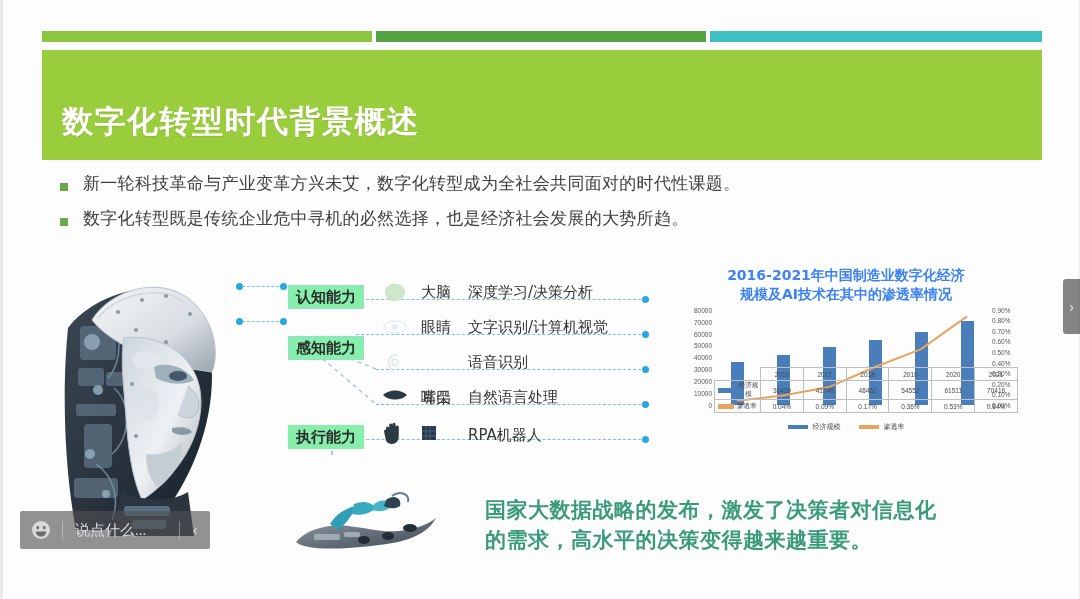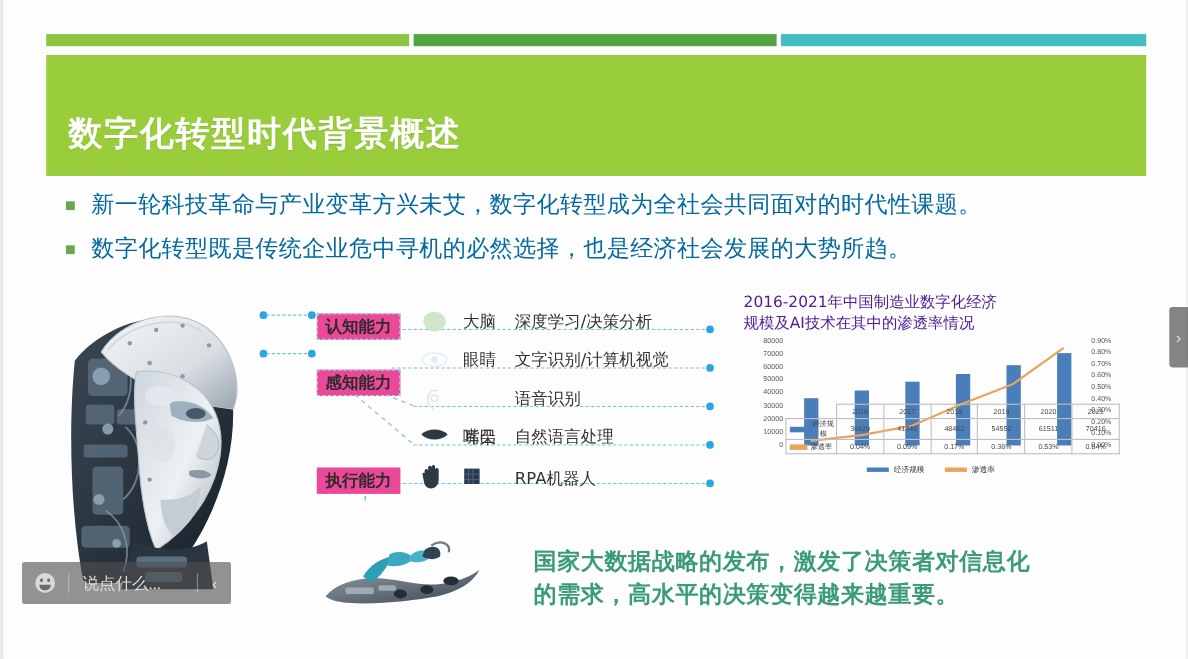--- a/index.html
+++ b/index.html
@@ -32,46 +32,46 @@
     font-size:31px; font-weight:bold; color:#ffffff;
     letter-spacing:1.5px;
     font-family:Liberation Serif, serif;
     text-shadow: 0 1px 1px rgba(0,0,0,.10);
   }
 
   
   .bullets { position:absolute; left:60px; top:172px; width:960px; }
   .bullet-row { display:flex; align-items:flex-start; margin-bottom:12px; }
   .bullet-mark { width:8px; height:8px; background:#6aa84f; margin-top:11px; margin-right:15px; flex:0 0 auto; }
-  .bullet-text { font-size:21px; color:#0369a1; line-height:1.35; letter-spacing:.3px;
+  .bullet-text { font-size:17px; color:#404040; line-height:1.35; letter-spacing:.3px;
                  font-family:"DejaVu Sans","Liberation Sans",sans-serif; }
 
   
   .robot-head { position:absolute; left:62px; top:268px; width:168px; height:268px; }
   .robot-head svg { width:100%; height:100%; display:block; }
 
   
   .diagram { position:absolute; left:236px; top:268px; width:420px; height:190px; }
   .cap-chip {
     border:1px dashed #9fd4e2; padding:2px 7px; font-size:15px; font-weight:bold;
-    color:#2b2b2b; background:#ec4899; white-space:nowrap;
+    color:#2b2b2b; background:#86efac; white-space:nowrap;
     font-family:"DejaVu Sans","Liberation Sans",sans-serif;
   }
   .dash-line { position:absolute; border-top:1.5px dashed #6ec6e0; }
   .dot { position:absolute; width:7px; height:7px; border-radius:50%; background:#29a7e1; }
   .icon-cell { position:absolute; width:34px; text-align:center; }
   .part-name { position:absolute; font-size:15px; color:#333; font-family:"DejaVu Sans","Liberation Sans",sans-serif; }
   .part-desc { position:absolute; font-size:15px; color:#333; font-family:"DejaVu Sans","Liberation Sans",sans-serif; }
 
   
   .robot-hand { position:absolute; left:290px; top:480px; width:160px; height:75px; }
 
   
   .chart-wrap { position:absolute; left:676px; top:266px; width:340px; height:200px; }
-  .chart-title { text-align:left; font-size:14px; font-weight:normal; color:#4c1d95;
+  .chart-title { text-align:center; font-size:14px; font-weight:bold; color:#3b82f6;
                  line-height:1.35; font-family:"DejaVu Sans","Liberation Sans",sans-serif; }
   .chart-title .l2 { display:block; }
   .plot { position:relative; margin-top:6px; height:95px; }
   .yaxis-left { position:absolute; left:0; top:0; width:36px; height:95px; }
   .yaxis-left span { position:absolute; right:0; font-size:6.5px; color:#595959;
                      font-family:"Liberation Sans",sans-serif; transform:translateY(-50%); }
   .yaxis-right { position:absolute; right:-8px; top:0; width:32px; height:95px; }
   .yaxis-right span { position:absolute; left:0; font-size:6.5px; color:#595959;
                       font-family:"Liberation Sans",sans-serif; transform:translateY(-50%); }
   .plot-area { position:absolute; left:38px; right:26px; top:0; height:95px; }

